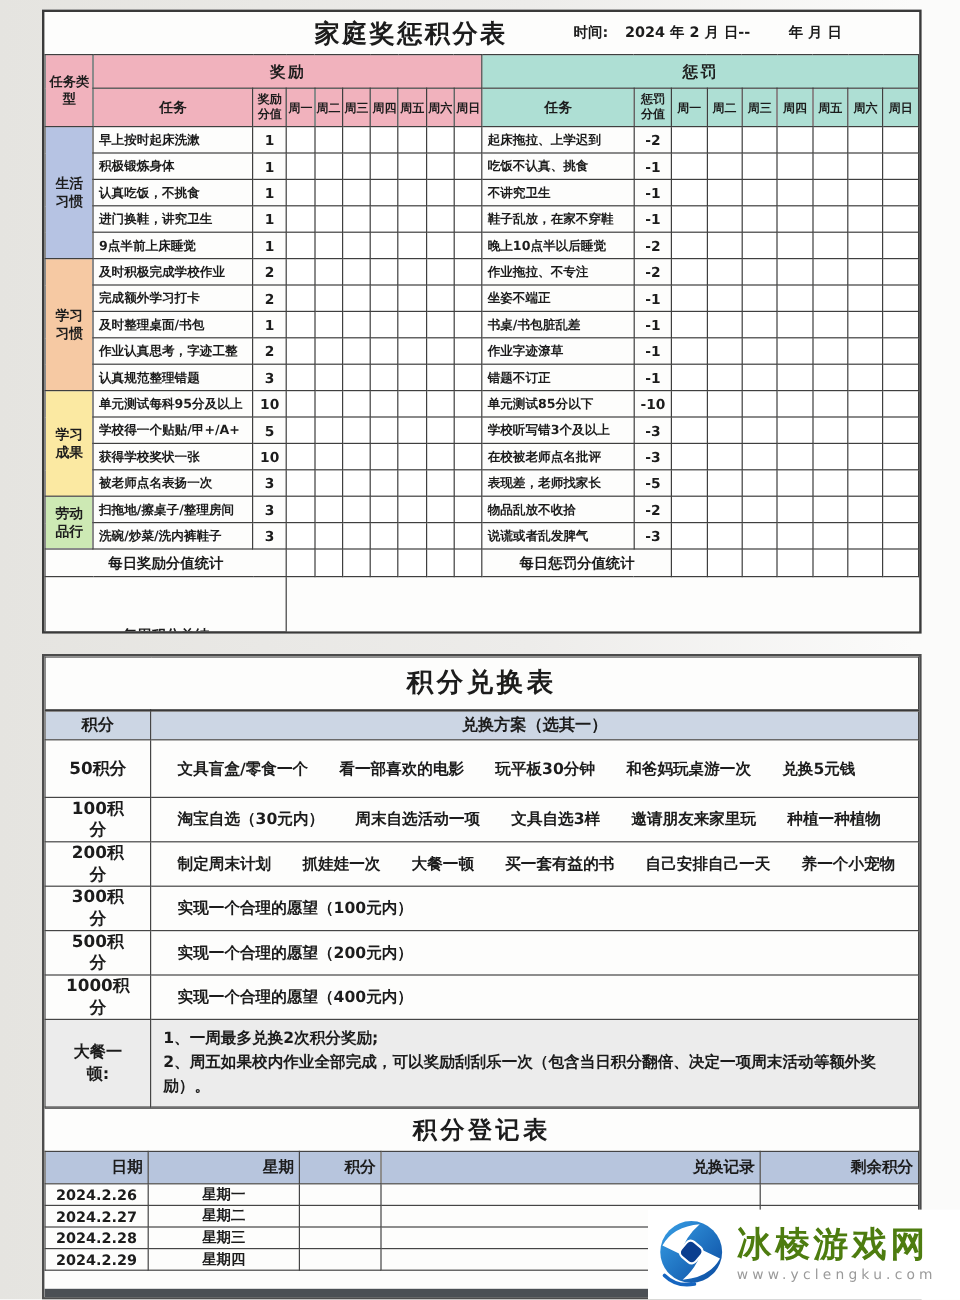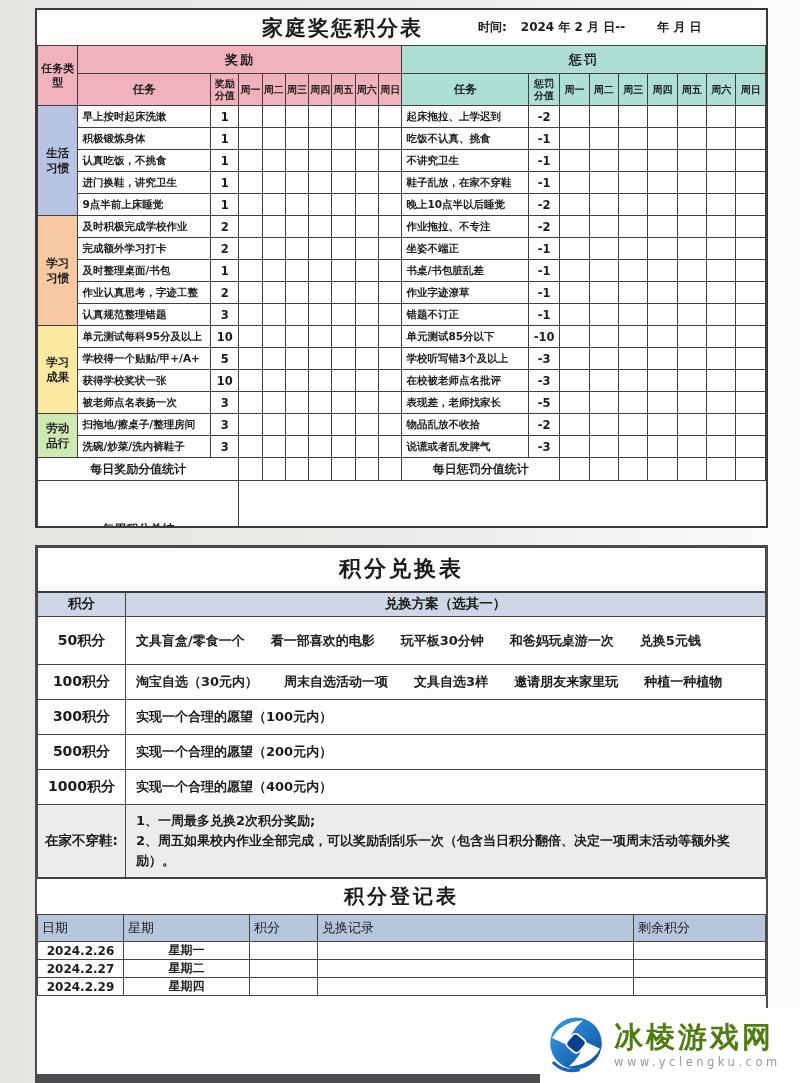--- a/index.html
+++ b/index.html
@@ -46,36 +46,36 @@
   .t1 tbody tr{height:22px;}
   .t1 td.cat{font-size:11.5px;font-weight:bold;text-align:center;line-height:1.3;white-space:normal;}
   .t1 td.task{font-size:10.5px;font-weight:bold;text-align:left;padding-left:4px;}
   .t1 td.score{font-size:11.5px;font-weight:bold;text-align:center;}
   .t1 td.daycell{background:#fff;}
   .t1 td.sum{font-size:12px;font-weight:bold;text-align:center;height:23px;}
   .t1 tr.partial td{height:46px;vertical-align:top;padding-top:40px;}
   .t1 tr.partial .nob{border:0;background:#fdfdfc;}
 
   
-  .t2 td{border:1px solid #454545;padding:0 4px;overflow:hidden;}
+  .t2 td{border:1px solid #454545;padding:0 16px;overflow:hidden;}
   .t2 .t2-title-cell{height:44px;font-size:22px;font-weight:bold;text-align:center;letter-spacing:3px;border-bottom:2px solid #3a3a3a;}
   .t2 .t2-head td{background:var(--t2head);height:25px;font-weight:bold;font-size:13.5px;text-align:center;}
   .t2 td.pts{text-align:center;font-size:14px;font-weight:bold;}
   .t2 tr.xrow{height:35px;}
   .t2 tr.xrow.tall{height:48px;}
   .t2 .opts{display:flex;gap:26px;align-items:center;font-size:13px;font-weight:bold;white-space:nowrap;padding-left:6px;}
   .t2 .t2-rules td{background:var(--ruleBg);}
   .t2 .rules-label{text-align:center;font-size:13.5px;font-weight:bold;}
   .t2 .rules-body{font-size:13px;font-weight:bold;line-height:1.55;white-space:normal;padding:6px 10px;height:62px;vertical-align:middle;}
 
   
   .t3-title{height:36px;display:flex;align-items:center;justify-content:center;
     font-size:20px;font-weight:bold;letter-spacing:3px;border-top:1px solid #454545;}
   .t3 td{border:1px solid #454545;padding:0 4px;overflow:hidden;white-space:nowrap;}
-  .t3 .t3-head td{background:var(--t3head);height:27px;font-weight:normal;font-size:13px;text-align:left;}
+  .t3 .t3-head td{background:var(--t3head);height:27px;font-weight:bold;font-size:13px;text-align:right;}
   .t3 tbody tr{height:18px;}
   .t3 td.c{text-align:center;font-size:12px;font-weight:bold;}
   .bottom-strip{position:absolute;left:0;right:0;top:527px;height:10px;background:#4b4f54;}
 
   
   .watermark{
     position:absolute;left:540px;top:1008px;width:260px;height:75px;
     background:#ffffff;display:flex;align-items:center;gap:6px;padding:2px 2px 2px 4px;
   }
   .wm-text{display:flex;flex-direction:column;justify-content:center;}
@@ -516,20 +516,33 @@
               <div class="opts">
                 <span class="opt">淘宝自选（30元内）</span>
                 <span class="opt">周末自选活动一项</span>
                 <span class="opt">文具自选3样</span>
                 <span class="opt">邀请朋友来家里玩</span>
                 <span class="opt">种植一种植物</span>
               </div>
             </td>
           </tr>
           <tr class="xrow">
+            <td class="pts">200积分</td>
+            <td>
+              <div class="opts">
+                <span class="opt">制定周末计划</span>
+                <span class="opt">抓娃娃一次</span>
+                <span class="opt">大餐一顿</span>
+                <span class="opt">买一套有益的书</span>
+                <span class="opt">自己安排自己一天</span>
+                <span class="opt">养一个小宠物</span>
+              </div>
+            </td>
+          </tr>
+          <tr class="xrow">
             <td class="pts">300积分</td>
             <td>
               <div class="opts">
                 <span class="opt">实现一个合理的愿望（100元内）</span>
               </div>
             </td>
           </tr>
           <tr class="xrow">
             <td class="pts">500积分</td>
             <td>
@@ -540,21 +553,21 @@
           </tr>
           <tr class="xrow">
             <td class="pts">1000积分</td>
             <td>
               <div class="opts">
                 <span class="opt">实现一个合理的愿望（400元内）</span>
               </div>
             </td>
           </tr>
           <tr class="t2-rules" id="t2-rules">
-          <td class="rules-label">在家不穿鞋:</td>
+          <td class="rules-label">大餐一顿:</td>
           <td class="rules-body">
             <div>1、一周最多兑换2次积分奖励;</div>
             <div>2、周五如果校内作业全部完成，可以奖励刮刮乐一次（包含当日积分翻倍、决定一项周末活动等额外奖励）。</div>
           </td>
         </tr>
       </tbody>
     </table>
 
     <div class="t3-title">积分登记表</div>
 
@@ -579,20 +592,27 @@
           <tr>
             <td class="c">2024.2.26</td>
             <td class="c">星期一</td>
             <td class="c"></td>
             <td class="c"></td>
             <td class="c"></td>
           </tr>
           <tr>
             <td class="c">2024.2.27</td>
             <td class="c">星期二</td>
+            <td class="c"></td>
+            <td class="c"></td>
+            <td class="c"></td>
+          </tr>
+          <tr>
+            <td class="c">2024.2.28</td>
+            <td class="c">星期三</td>
             <td class="c"></td>
             <td class="c"></td>
             <td class="c"></td>
           </tr>
           <tr>
             <td class="c">2024.2.29</td>
             <td class="c">星期四</td>
             <td class="c"></td>
             <td class="c"></td>
             <td class="c"></td>

